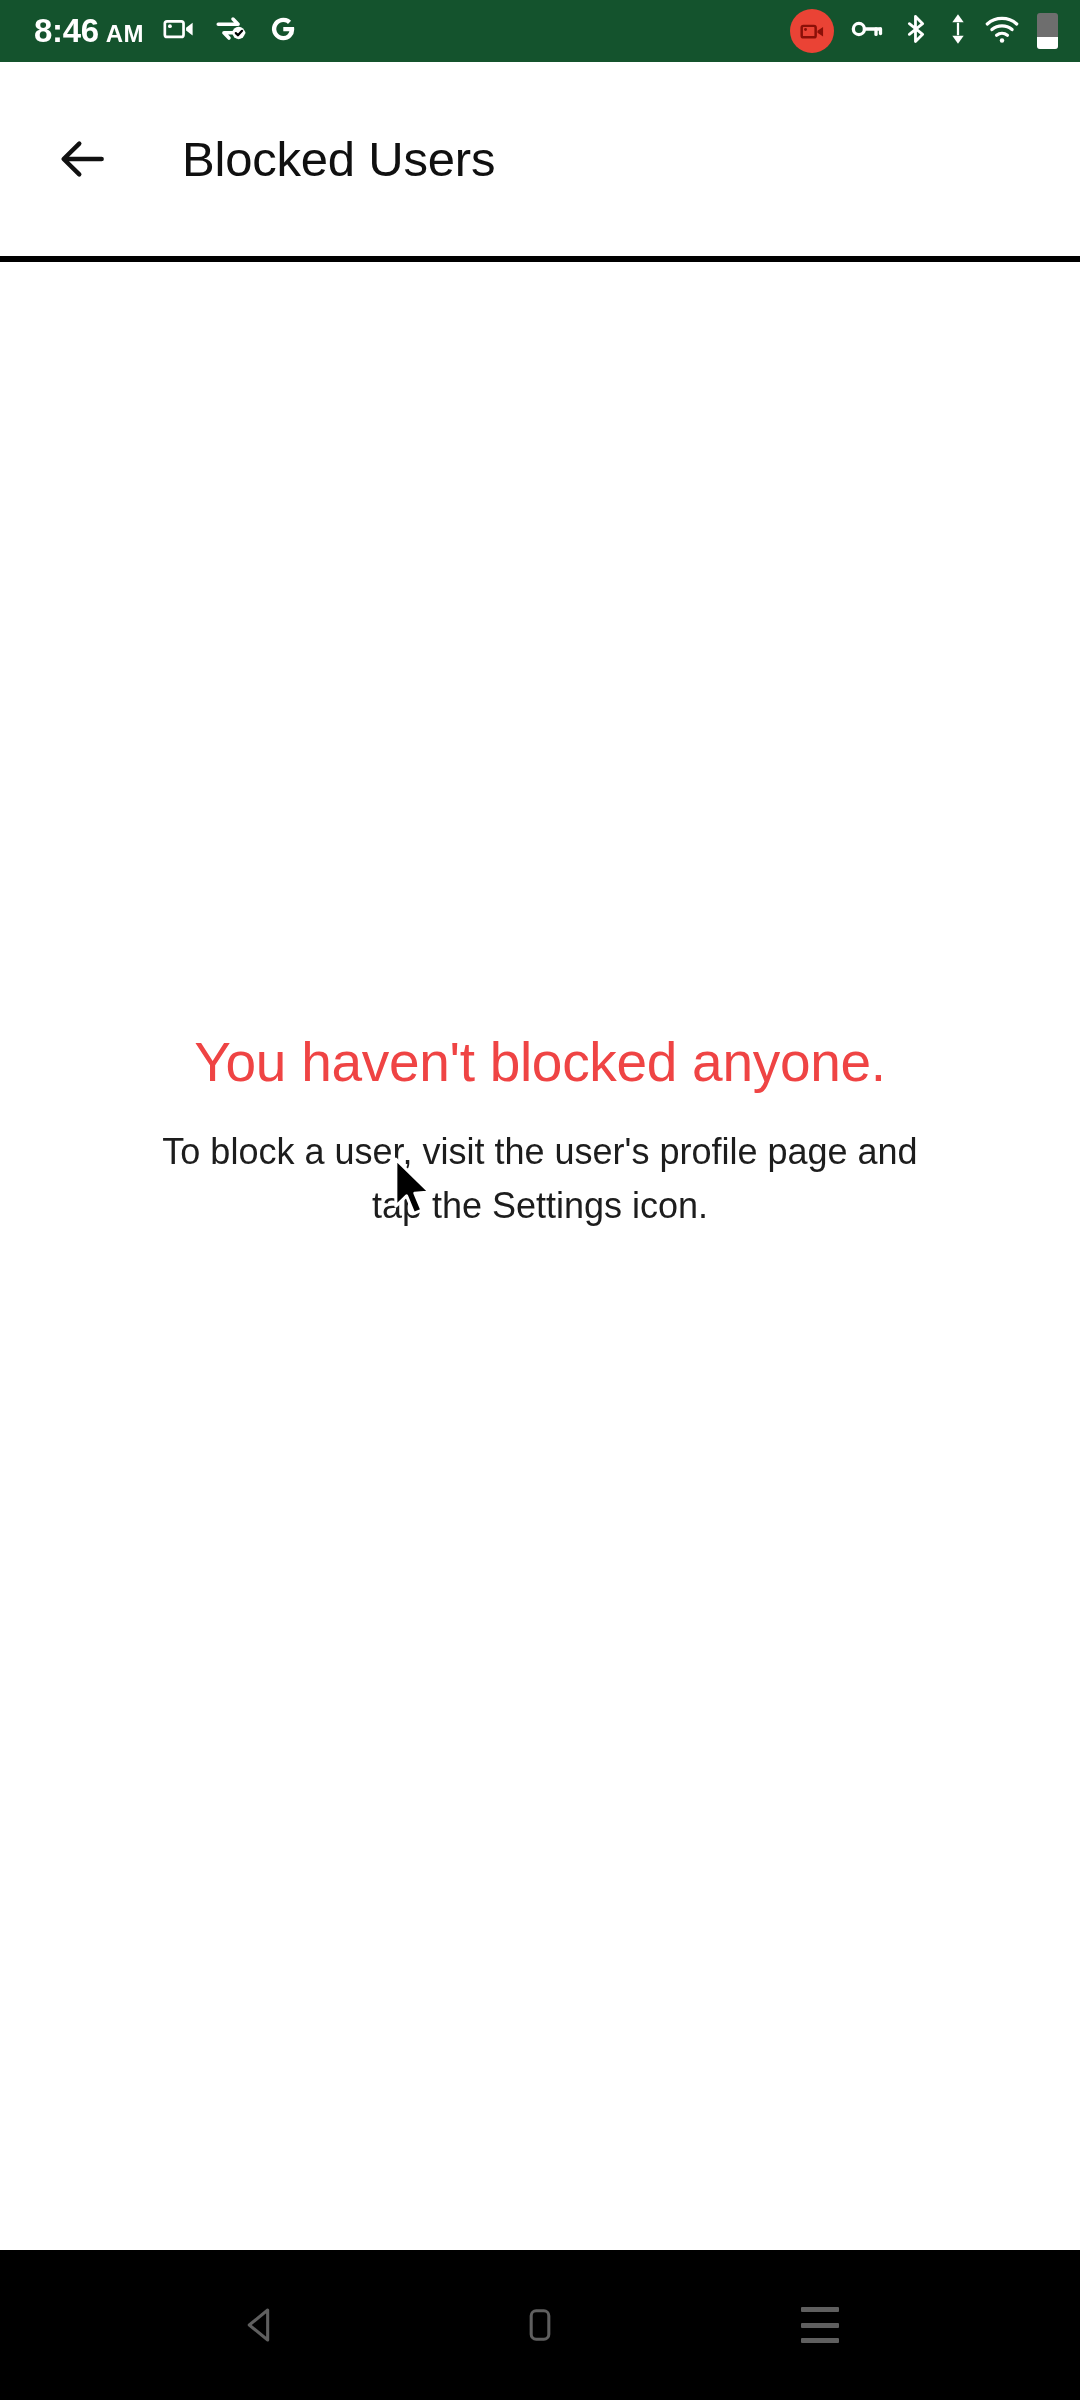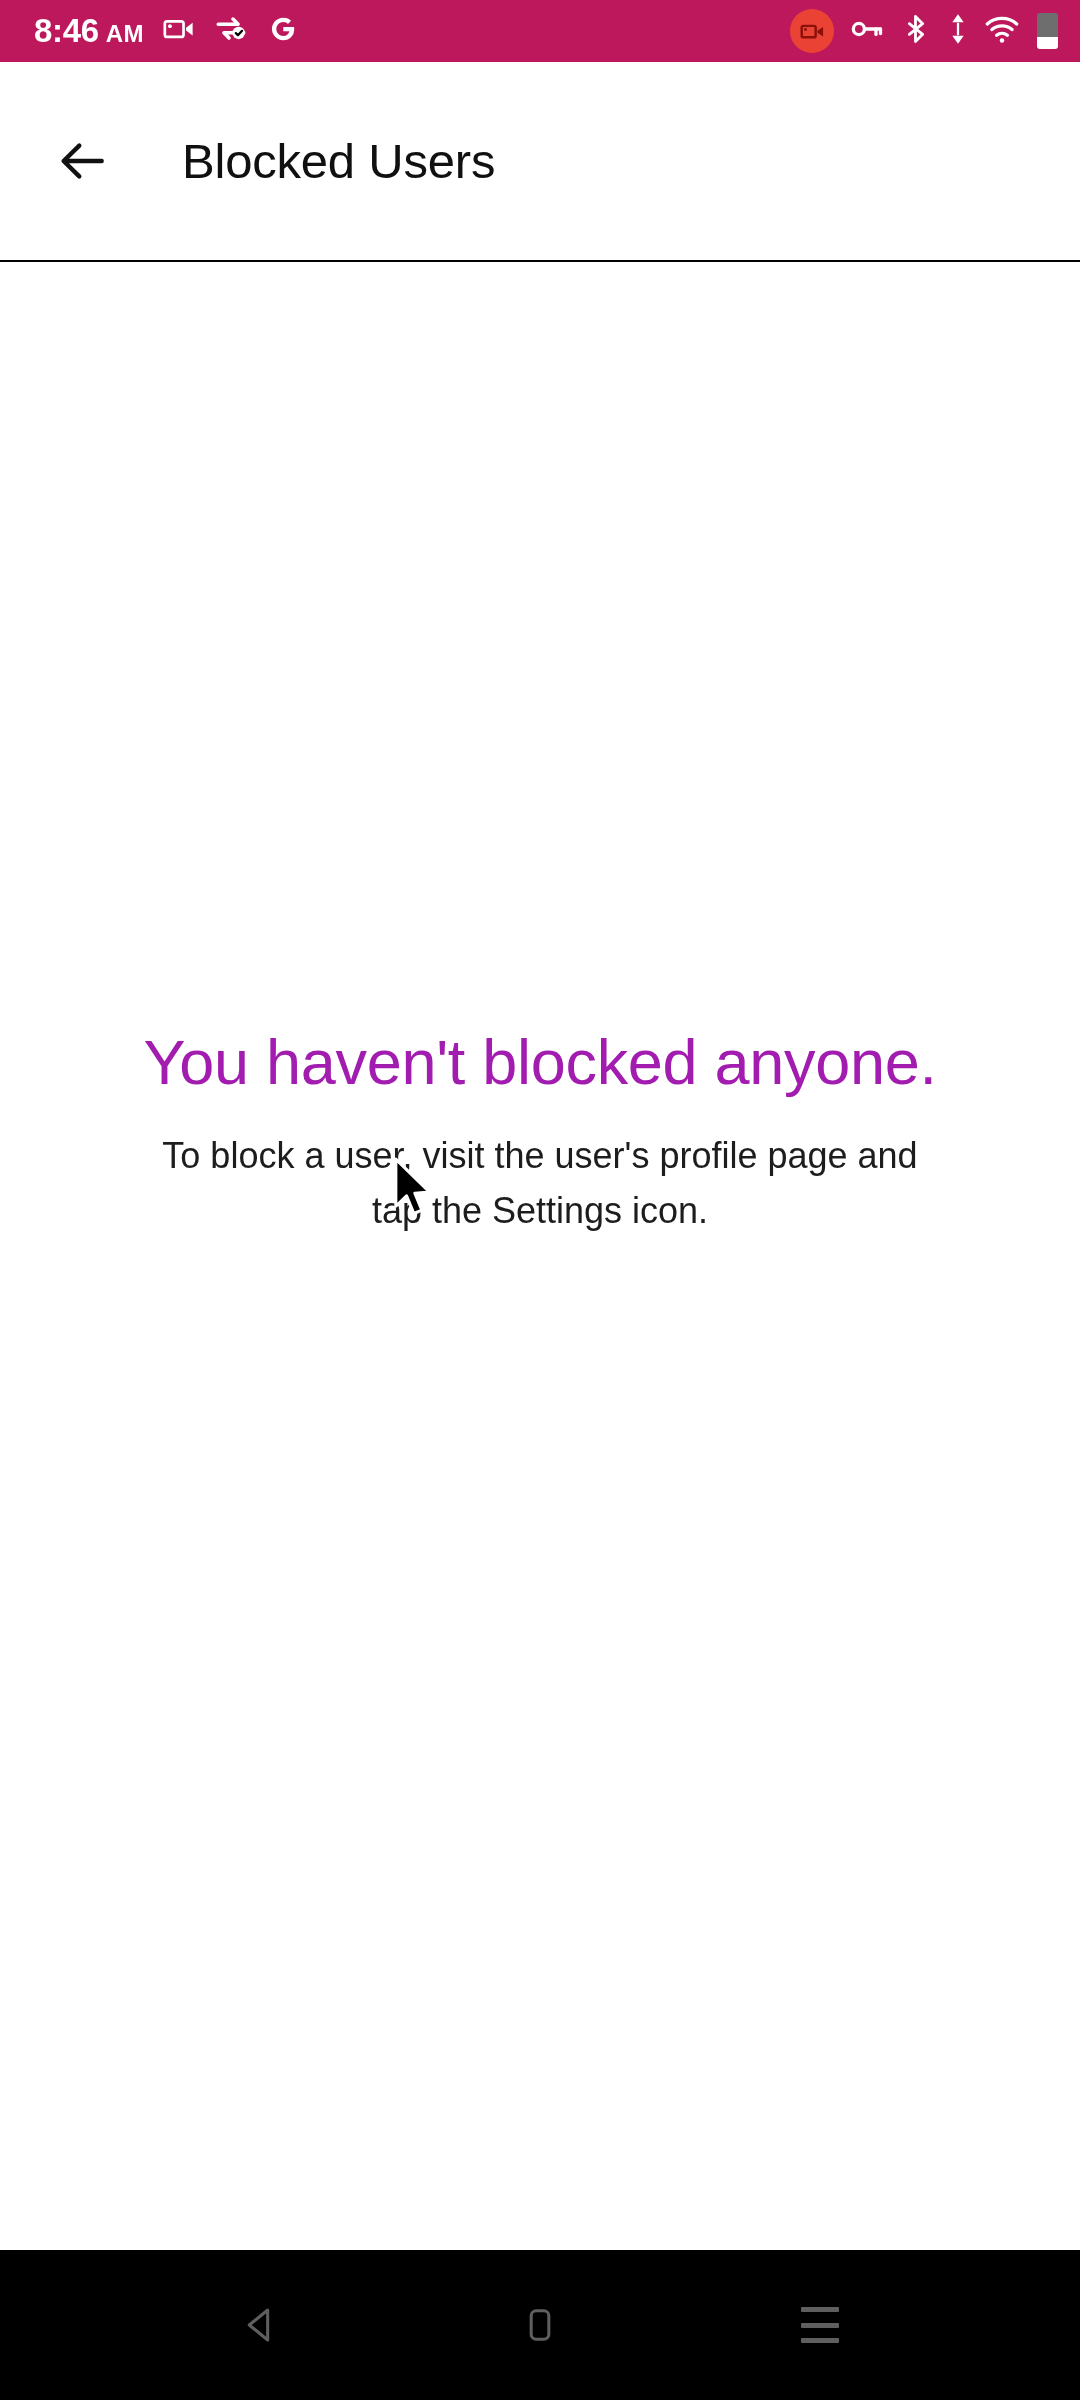--- a/index.html
+++ b/index.html
@@ -18,21 +18,21 @@
     height: 2400px;
     background: #ffffff;
     display: flex;
     flex-direction: column;
   }
 
   
   .status-bar {
     position: relative;
     height: 62px;
-    background: #be185d;
+    background: #14532d;
     display: flex;
     align-items: center;
     justify-content: space-between;
     padding: 0 22px 0 34px;
     flex: 0 0 auto;
   }
 
   .status-left {
     display: flex;
     align-items: center;
@@ -103,21 +103,21 @@
 
   
   .app-bar {
     position: relative;
     height: 200px;
     background: #ffffff;
     display: flex;
     align-items: center;
     padding-left: 52px;
     flex: 0 0 auto;
-    border-bottom: 2px solid #000000;
+    border-bottom: 6px solid #000000;
   }
 
   .back-btn {
     width: 62px;
     height: 62px;
     display: flex;
     align-items: center;
     justify-content: center;
     flex: 0 0 auto;
     cursor: pointer;
@@ -144,23 +144,23 @@
     padding: 0 60px;
   }
 
   .empty-wrap {
     width: 100%;
     text-align: center;
     transform: translateY(-124px);
   }
 
   .empty-title {
-    font-size: 63px;
+    font-size: 55px;
     font-weight: 500;
-    color: #a21caf;
+    color: #ef4444;
     letter-spacing: -0.3px;
     line-height: 1.18;
   }
 
   .empty-desc {
     margin-top: 30px;
     font-size: 36px;
     font-weight: 400;
     color: #1d1d1d;
     line-height: 1.52;

